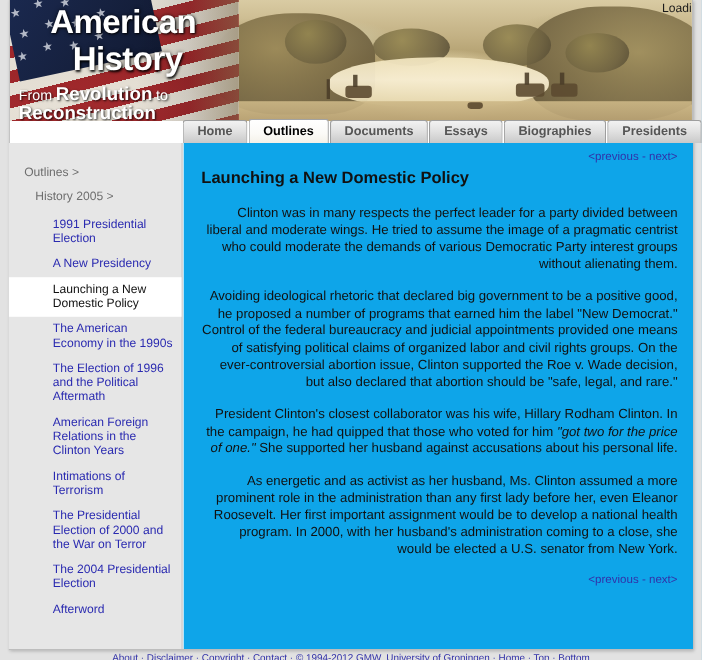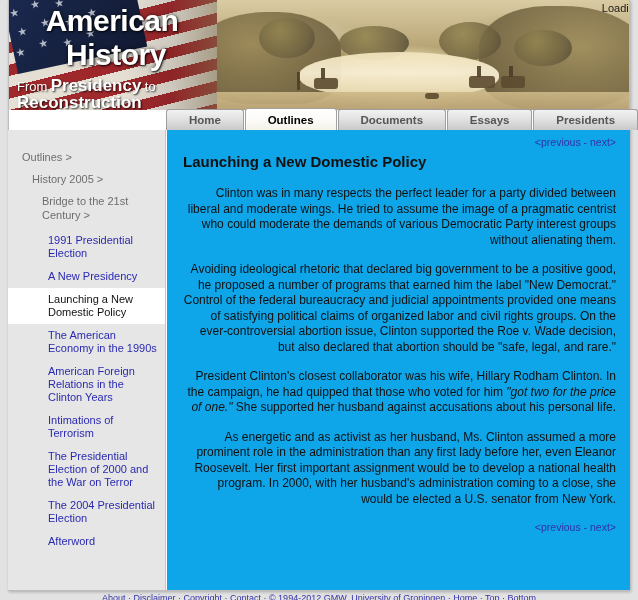--- a/index.html
+++ b/index.html
@@ -379,56 +379,57 @@
         </div>
         <div class="flag-fade"></div>
       </div>
 
       <div class="logo">
         <div class="logo-line1">American</div>
         <div class="logo-line2">History</div>
         <div class="logo-sub">
           <div class="sub-row">
             <span class="sub-small">From</span>
-            <span class="sub-big">Presidency</span>
+            <span class="sub-big">Revolution</span>
             <span class="sub-small">to</span>
           </div>
           <div class="sub-row">
             <span class="sub-big">Reconstruction</span>
           </div>
 
         </div>
       </div>
 
       <div class="loading">Loading</div>
     </div>
 
   </div>
 
   <div class="tabbar" id="tabbar">
       <div class="tab">Home</div>
       <div class="tab active">Outlines</div>
       <div class="tab">Documents</div>
       <div class="tab">Essays</div>
+      <div class="tab">Biographies</div>
       <div class="tab">Presidents</div>
     </div>
 
   <div class="content-wrap">
 
     <div class="sidebar">
       <div id="crumbs">
           <div class="crumb lvl1">Outlines &gt;</div>
           <div class="crumb lvl2">History 2005 &gt;</div>
-          <div class="crumb lvl3">Bridge to the 21st Century &gt;</div>
         </div>
       <div class="navlist" id="navlist">
           <a class="navitem">1991 Presidential Election</a>
           <a class="navitem">A New Presidency</a>
           <a class="navitem current">Launching a New Domestic Policy</a>
           <a class="navitem">The American Economy in the 1990s</a>
+          <a class="navitem">The Election of 1996 and the Political Aftermath</a>
           <a class="navitem">American Foreign Relations in the Clinton Years</a>
           <a class="navitem">Intimations of Terrorism</a>
           <a class="navitem">The Presidential Election of 2000 and the War on Terror</a>
           <a class="navitem">The 2004 Presidential Election</a>
           <a class="navitem">Afterword</a>
         </div>
     </div>
 
     <div class="main">
 

